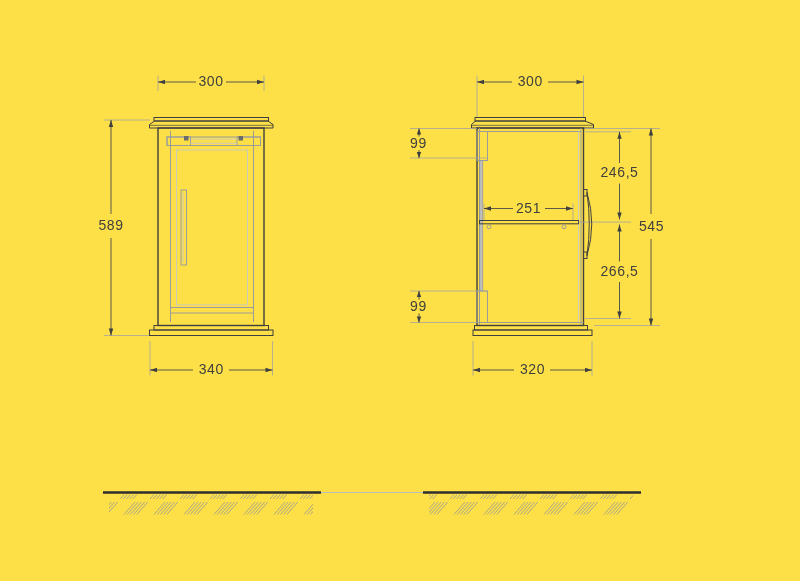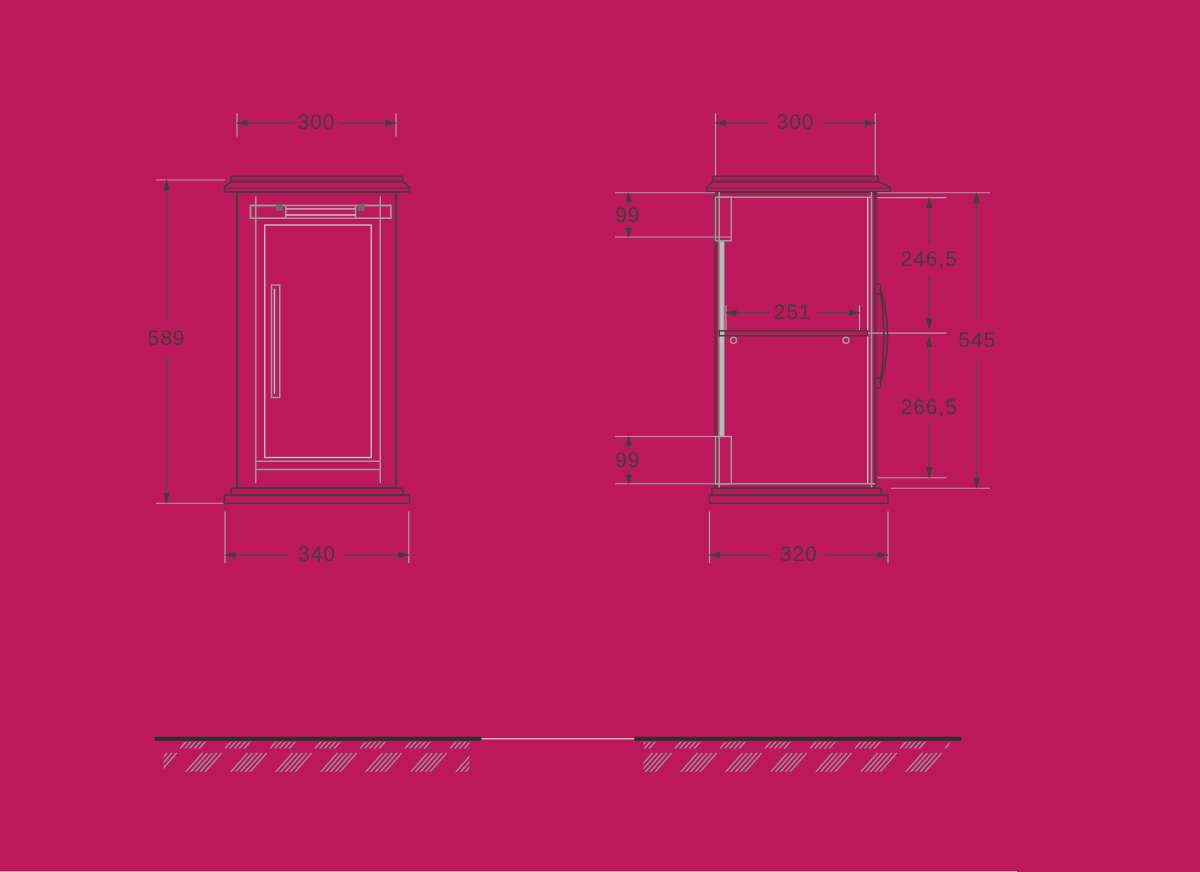--- a/index.html
+++ b/index.html
@@ -1,16 +1,16 @@
 <!DOCTYPE html>
 <html><head>
 <meta charset="utf-8">
 <style>
   html,body { margin:0; padding:0; background:#ffffff; }
-  #canvas { position:relative; width:800px; height:581px; background:#be185d; overflow:hidden;
+  #canvas { position:relative; width:800px; height:581px; background:#fde047; overflow:hidden;
             font-family:"Liberation Sans", sans-serif; }
   svg { display:block; }
   .ln  { fill:none; stroke:#3f3f3f; stroke-width:1; }
   .ln2 { fill:none; stroke:#3f3f3f; stroke-width:1.4; }
   .lnt { fill:none; stroke:#3f3f3f; stroke-width:0.7; }
   .lng { fill:none; stroke:#9b9b9b; stroke-width:1; }
   .lnl { fill:none; stroke:#c8c8c8; stroke-width:0.9; }
   .dim { fill:none; stroke:#4a4a4a; stroke-width:0.9; }
   .ext { fill:none; stroke:#a3a3a3; stroke-width:0.8; }
   .arr { fill:#3f3f3f; stroke:none; }

